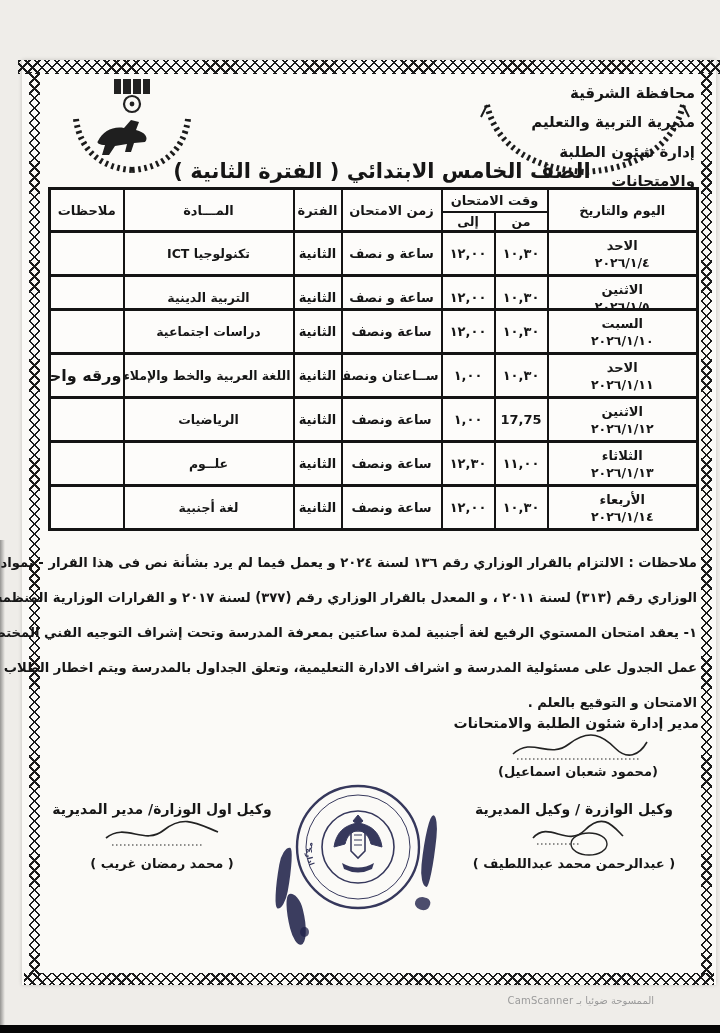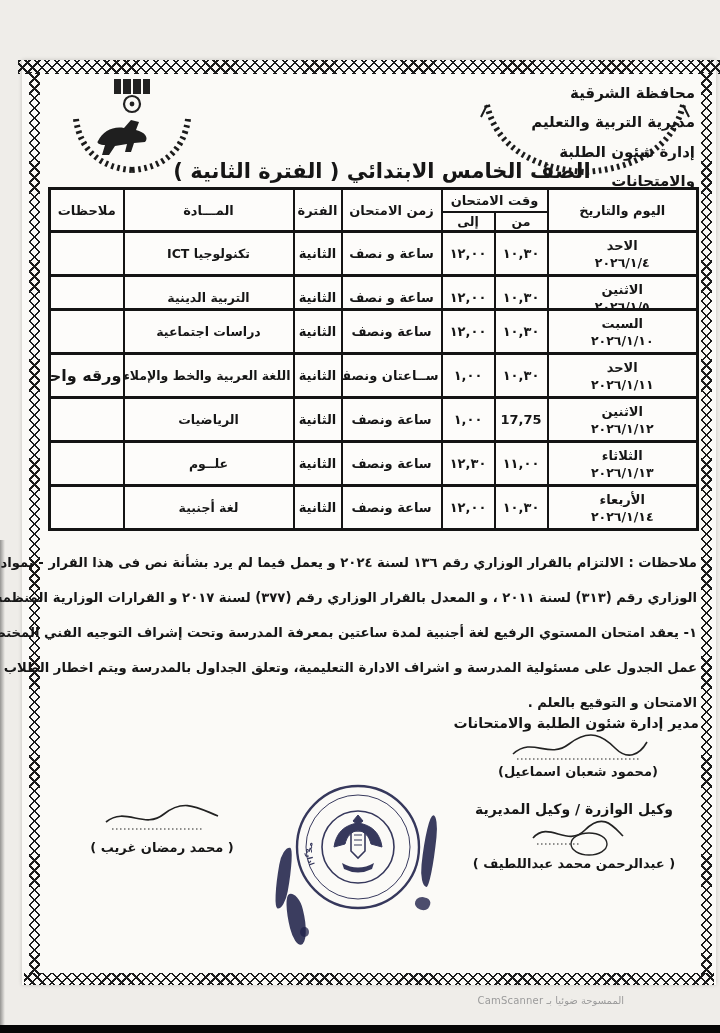--- a/index.html
+++ b/index.html
@@ -76,21 +76,21 @@
 
   .stamp{position:absolute;left:250px;top:706px;z-index:3;}
   .blob{position:absolute;background:#20224a;opacity:.88;z-index:2;}
   .blob1{left:235px;top:772px;width:13px;height:62px;border-radius:60% 40% 55% 45%/30% 70% 30% 70%;transform:rotate(10deg);}
   .blob2{left:246px;top:818px;width:17px;height:52px;border-radius:45% 55% 60% 40%/65% 35% 65% 35%;transform:rotate(-14deg);}
   .blob3{left:381px;top:740px;width:12px;height:72px;border-radius:55% 45% 40% 60%/70% 30% 70% 30%;transform:rotate(6deg);}
   .blob4{left:373px;top:822px;width:15px;height:13px;border-radius:60% 40% 50% 50%;transform:rotate(20deg);opacity:.8;}
   .blob5{left:258px;top:852px;width:9px;height:10px;border-radius:50%;opacity:.75;}
 
   
-  .watermark{position:absolute;right:96px;top:995px;font-size:10px;color:#9b9b9b;
+  .watermark{position:absolute;right:66px;top:995px;font-size:10px;color:#9b9b9b;
     direction:rtl;letter-spacing:.2px;}
   .black-bar{position:absolute;left:0;right:0;bottom:0;height:8px;background:#060606;}
   .edge-shade{position:absolute;left:0;top:540px;bottom:8px;width:5px;
     background:linear-gradient(to right,rgba(40,40,40,.45),rgba(40,40,40,0));}
 </style>
 </head>
 <body>
 
 <div class="screen">
 
@@ -283,20 +283,21 @@
         <div class="sig s2a">
           <div class="sig-title">وكيل الوازرة / وكيل المديرية</div>
           <svg width="130" height="40" viewBox="0 0 130 40">
             <path d="M24 20 C40 2 58 30 76 12 S 104 8 114 18" fill="none" stroke="#222" stroke-width="1.7"></path>
             <ellipse cx="80" cy="26" rx="18" ry="11" fill="none" stroke="#222" stroke-width="1.4"></ellipse>
             <path d="M28 26 H70" stroke="#222" stroke-width="1.2" stroke-dasharray="1.5 2.5" fill="none"></path>
           </svg>
           <div class="sig-name">( عبدالرحمن محمد عبداللطيف )</div>
         </div>
         <div class="sig s2c">
+          <div class="sig-title">وكيل اول الوزارة/ مدير المديرية</div>
           <svg width="140" height="40" viewBox="0 0 140 40">
             <path d="M14 20 C34 4 52 28 72 12 S 106 6 126 14" fill="none" stroke="#222" stroke-width="1.7"></path>
             <path d="M20 27 H112" stroke="#222" stroke-width="1.2" stroke-dasharray="1.5 2.5" fill="none"></path>
           </svg>
           <div class="sig-name">( محمد رمضان غريب )</div>
         </div>
       </div>
 
       <svg class="stamp" width="132" height="132" viewBox="0 0 132 132" opacity="0.92">
         <defs>

